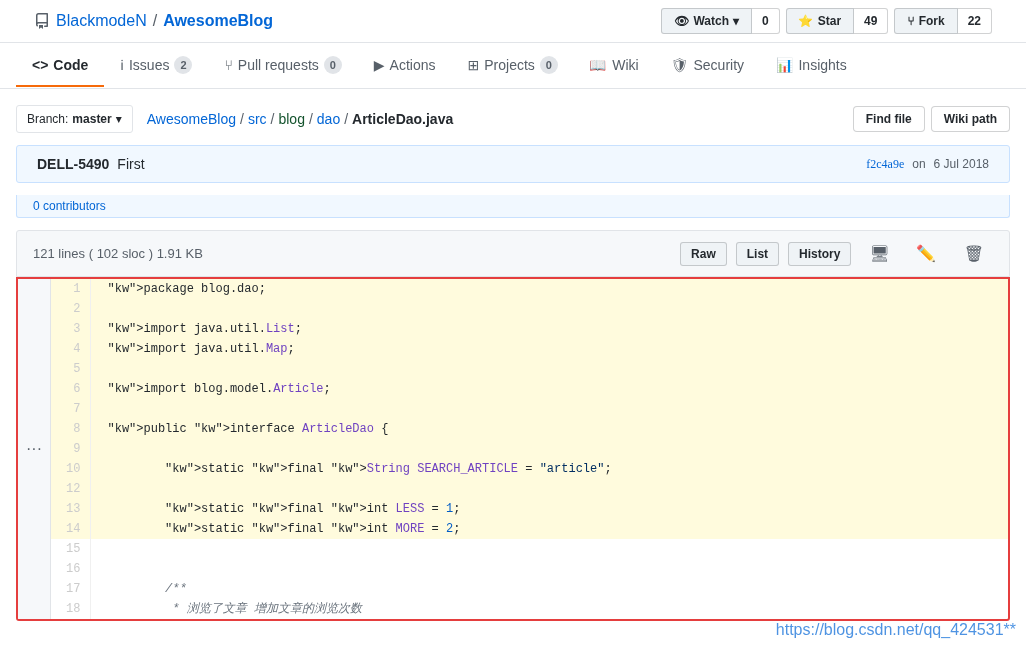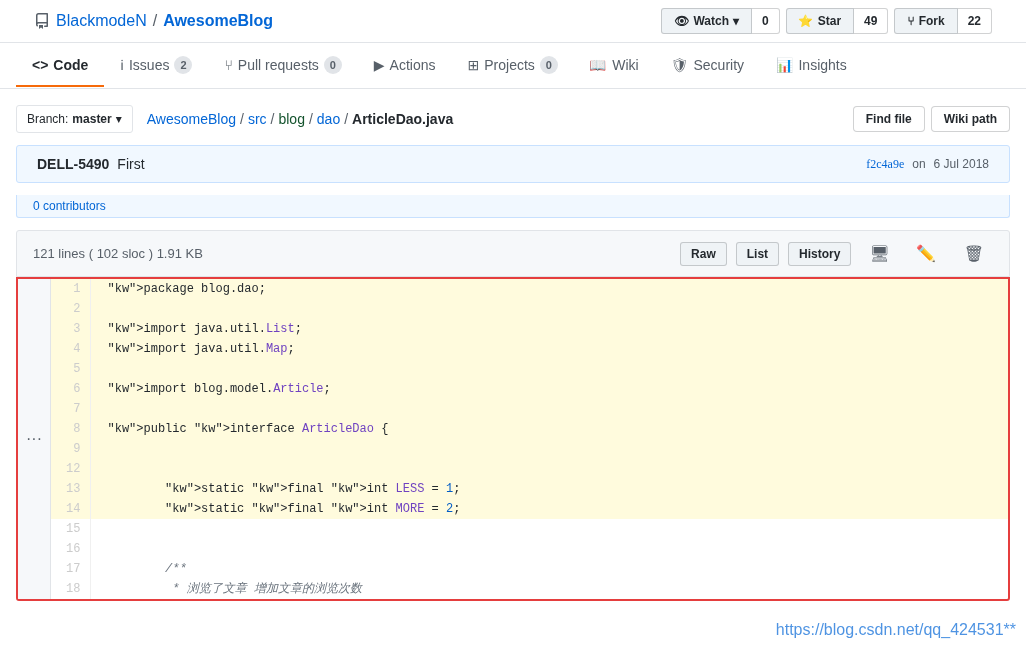--- a/index.html
+++ b/index.html
@@ -243,20 +243,24 @@
             </tr>
             <tr class="highlighted-row">
               <td class="line-num">8</td>
               <td class="line-content"><span class="&lt;span">"kw"</span>&gt;public <span class="&lt;span">"kw"</span>&gt;interface <span class="cl">ArticleDao</span> {</td>
             </tr>
             <tr class="highlighted-row">
               <td class="line-num">9</td>
               <td class="line-content">&nbsp;</td>
             </tr>
             <tr class="highlighted-row">
+              <td class="line-num">10</td>
+              <td class="line-content">        <span class="&lt;span">"kw"</span>&gt;static <span class="&lt;span">"kw"</span>&gt;final <span class="&lt;span">"kw"</span>&gt;<span class="cl">String</span> <span class="cl">SEARCH_ARTICLE</span> = <span class="str">"article"</span>;</td>
+            </tr>
+            <tr class="highlighted-row">
               <td class="line-num">12</td>
               <td class="line-content">&nbsp;</td>
             </tr>
             <tr class="highlighted-row">
               <td class="line-num">13</td>
               <td class="line-content">        <span class="&lt;span">"kw"</span>&gt;static <span class="&lt;span">"kw"</span>&gt;final <span class="&lt;span">"kw"</span>&gt;int <span class="cl">LESS</span> = <span class="cn">1</span>;</td>
             </tr>
             <tr class="highlighted-row">
               <td class="line-num">14</td>
               <td class="line-content">        <span class="&lt;span">"kw"</span>&gt;static <span class="&lt;span">"kw"</span>&gt;final <span class="&lt;span">"kw"</span>&gt;int <span class="cl">MORE</span> = <span class="cn">2</span>;</td>

